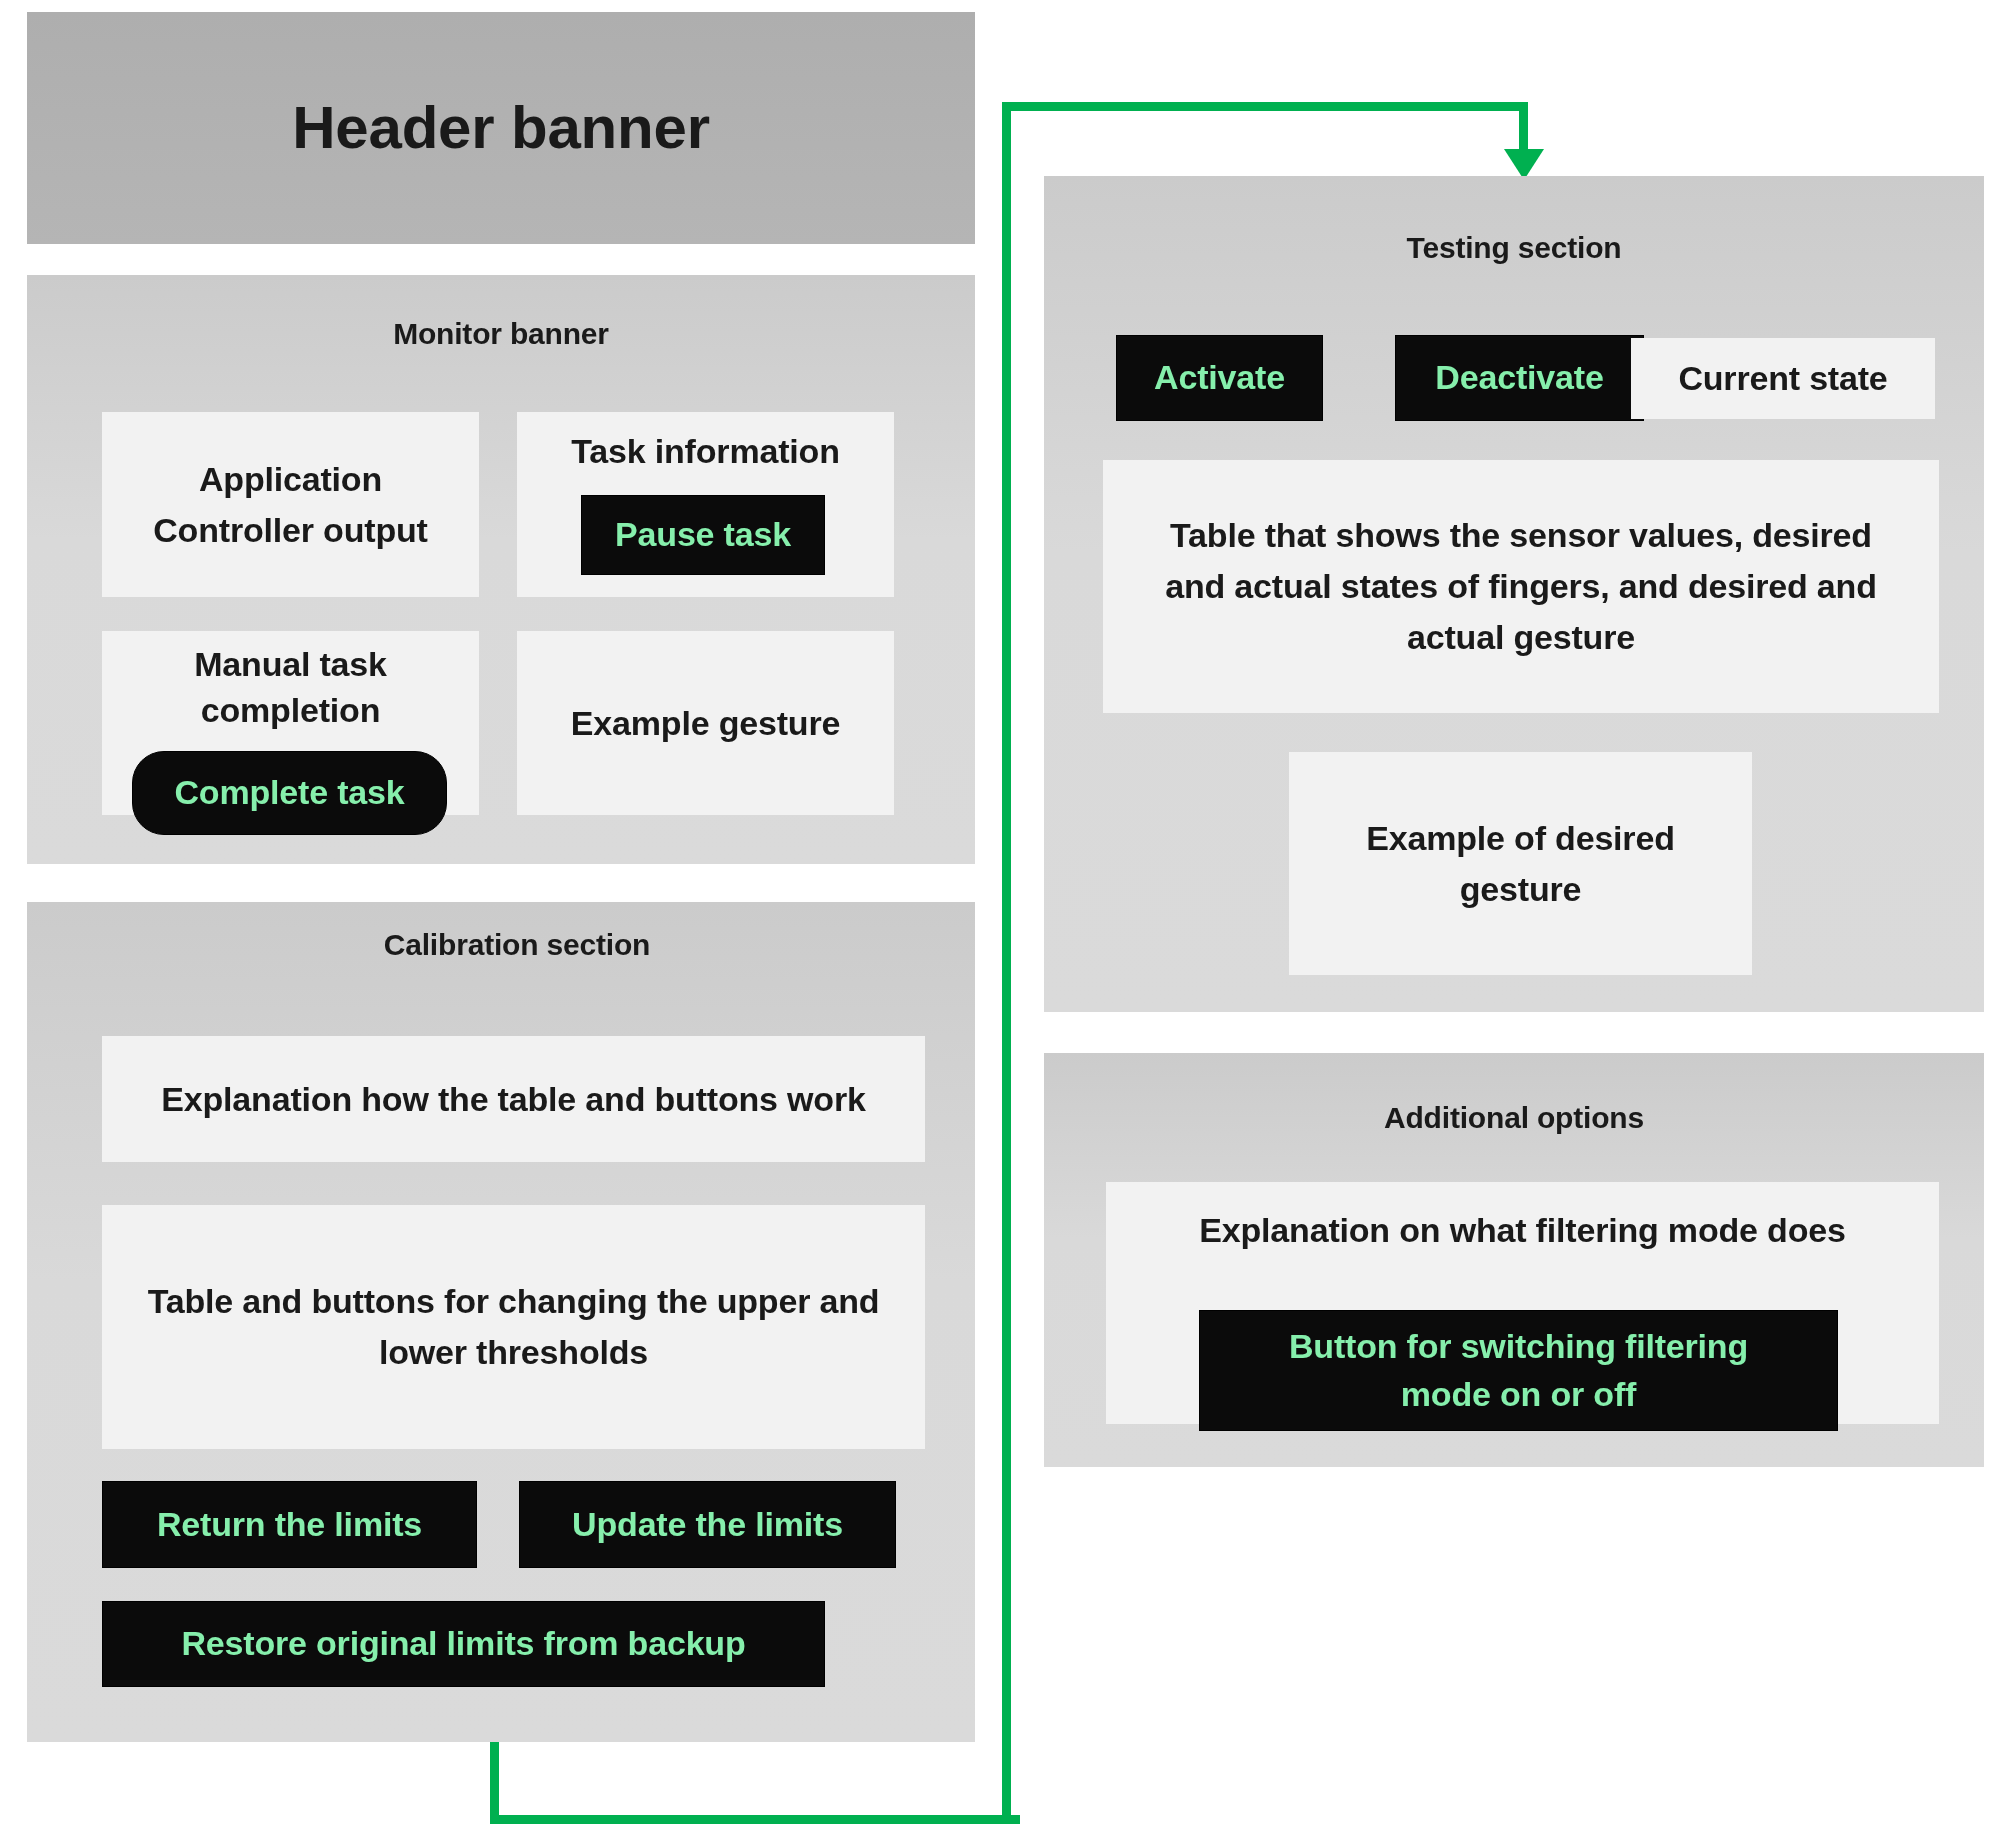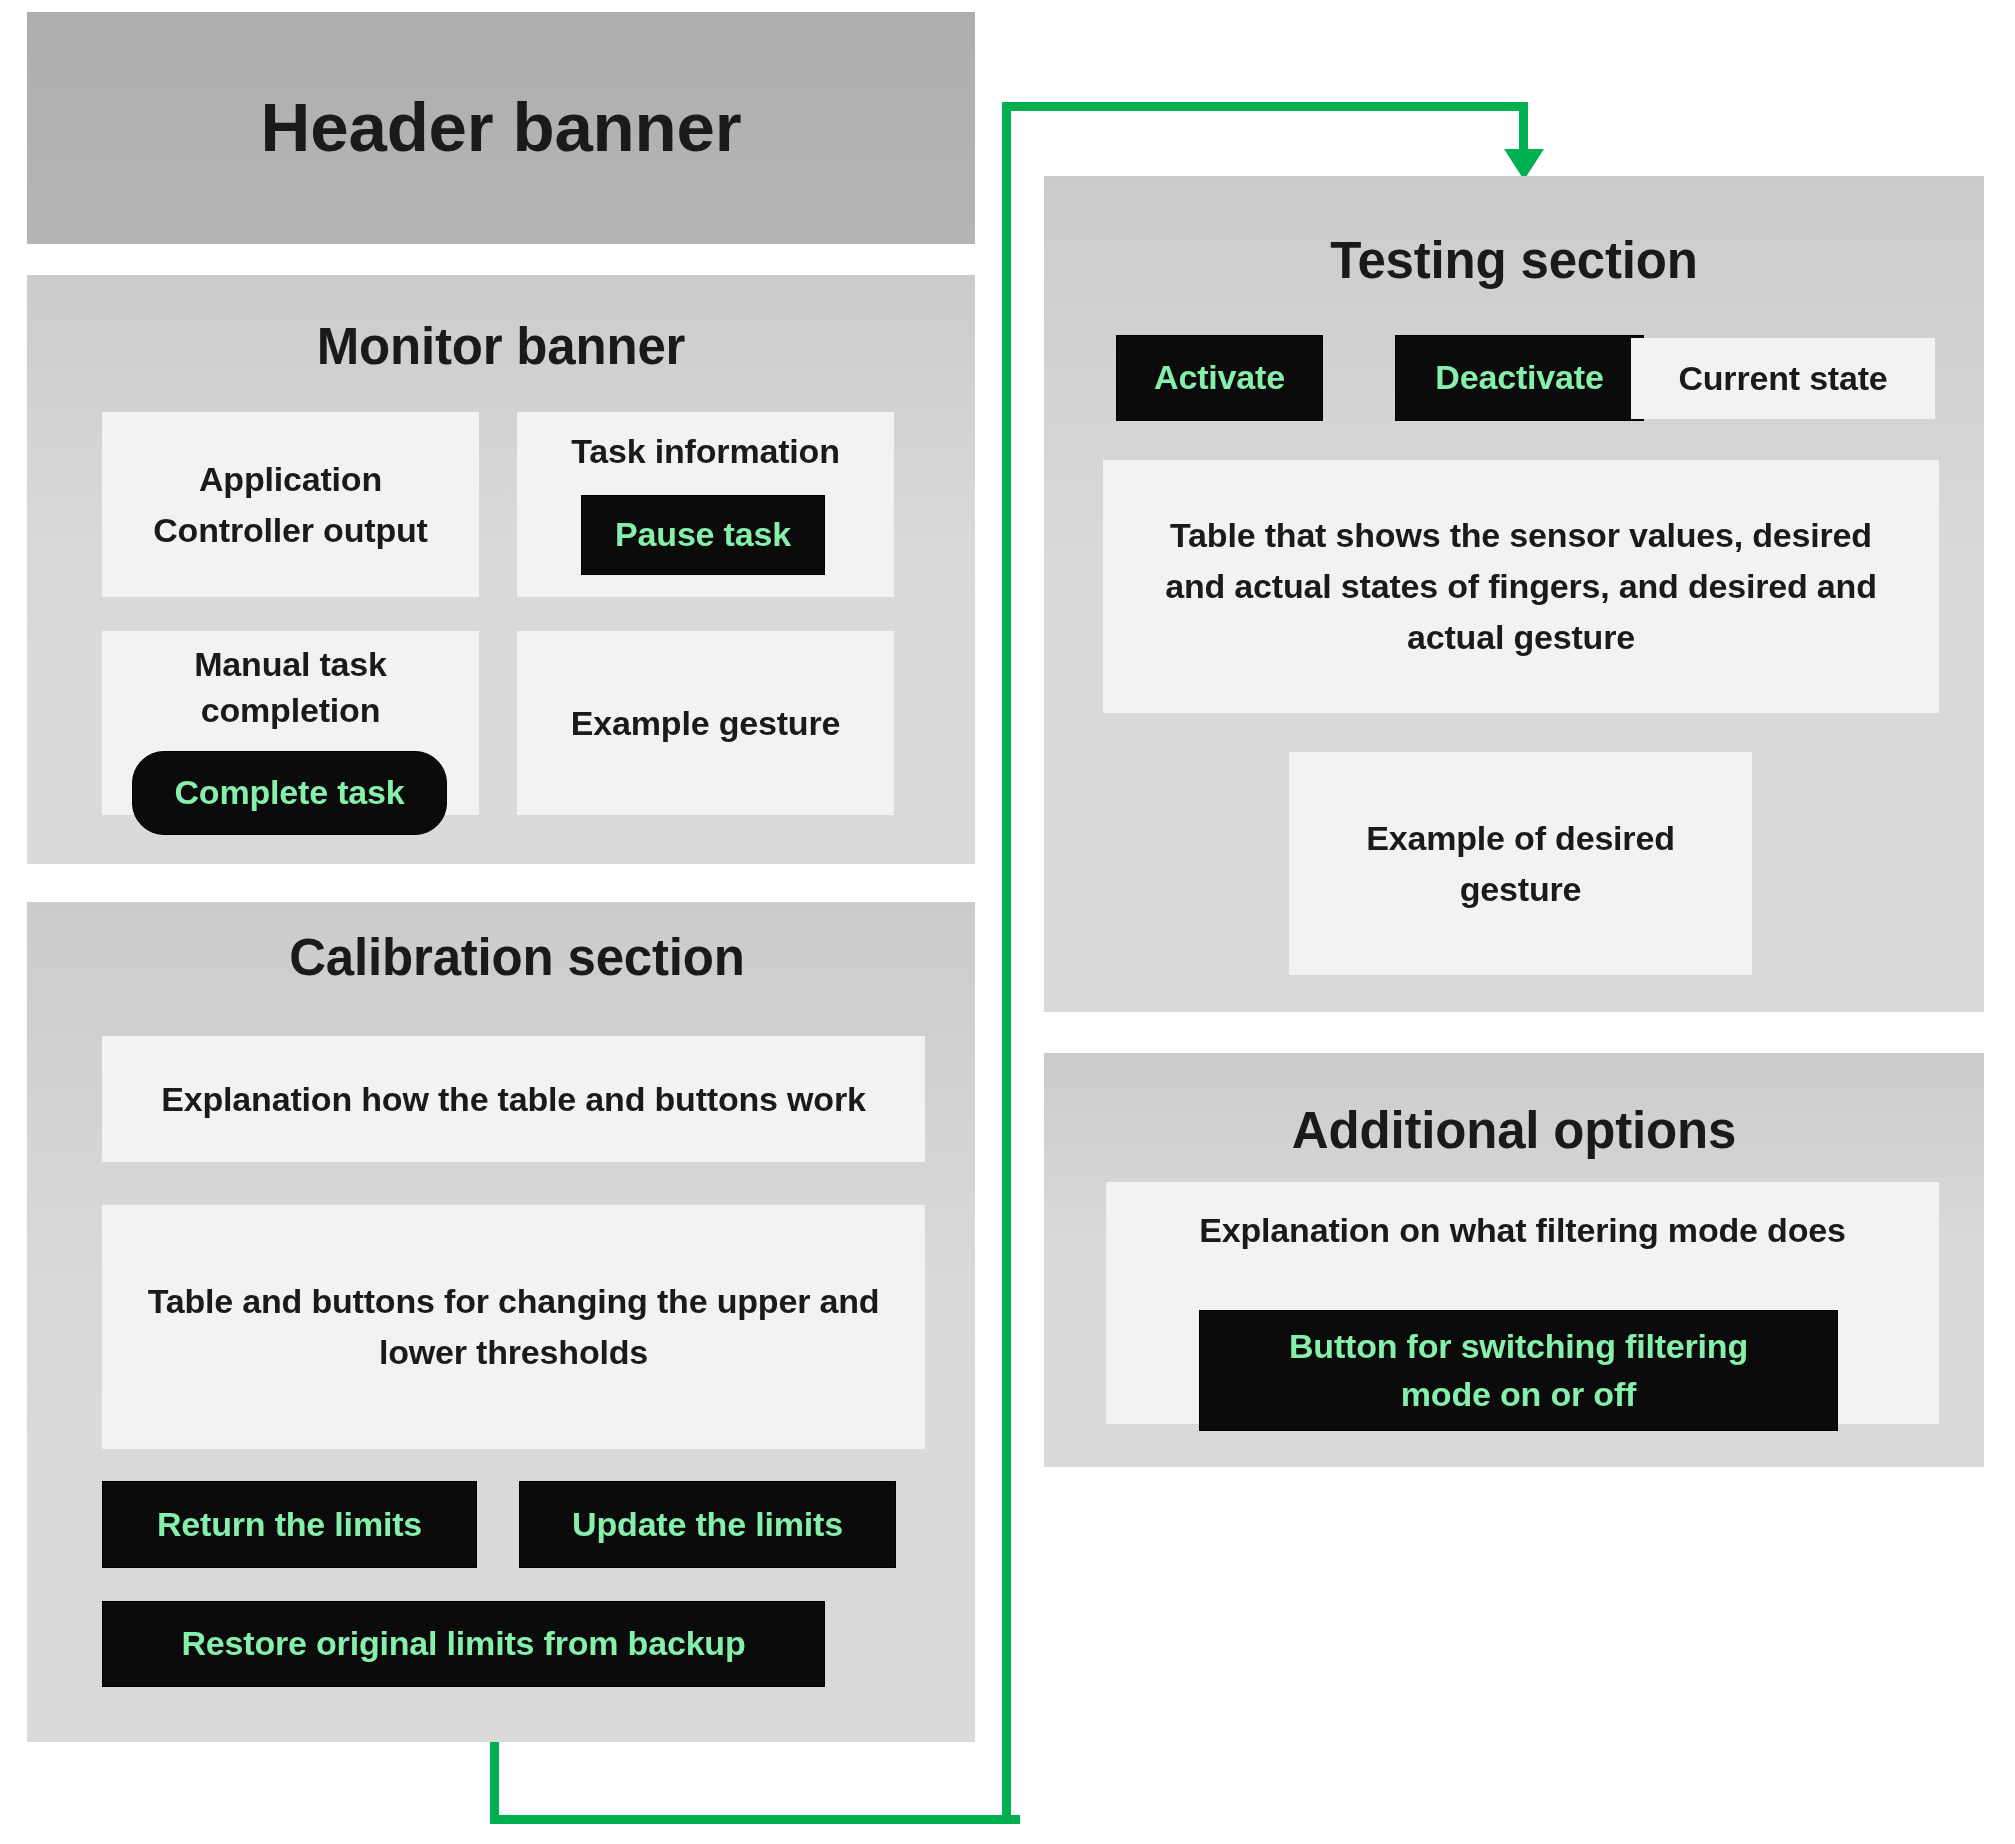--- a/index.html
+++ b/index.html
@@ -15,24 +15,24 @@
   }
   .section{
     position:absolute;
     background:linear-gradient(180deg,#cbcbcb 0%,#d9d9d9 45%,#dadada 100%);
   }
   .header-banner{
     position:absolute;left:27px;top:11.5px;width:948px;height:232px;
     background:linear-gradient(180deg,#aeaeae,#b5b5b5);
     display:flex;align-items:center;justify-content:center;
   }
-  .header-banner .t{font-size:69px;}
+  .header-banner .t{font-size:60px;}
   .sec-title{
     position:absolute;left:0;width:100%;
-    text-align:center;font-size:51px;
+    text-align:center;font-size:30px;
   }
   .whitebox{
     position:absolute;background:#f2f2f2;
     display:flex;align-items:center;justify-content:center;
     text-align:center;font-size:34px;line-height:1.5;
     white-space:pre-line;
   }
   .whitebox.toplabel{align-items:flex-start;}
   .blackbtn{
     position:absolute;background:#0b0b0b;border:1.5px solid #000;

